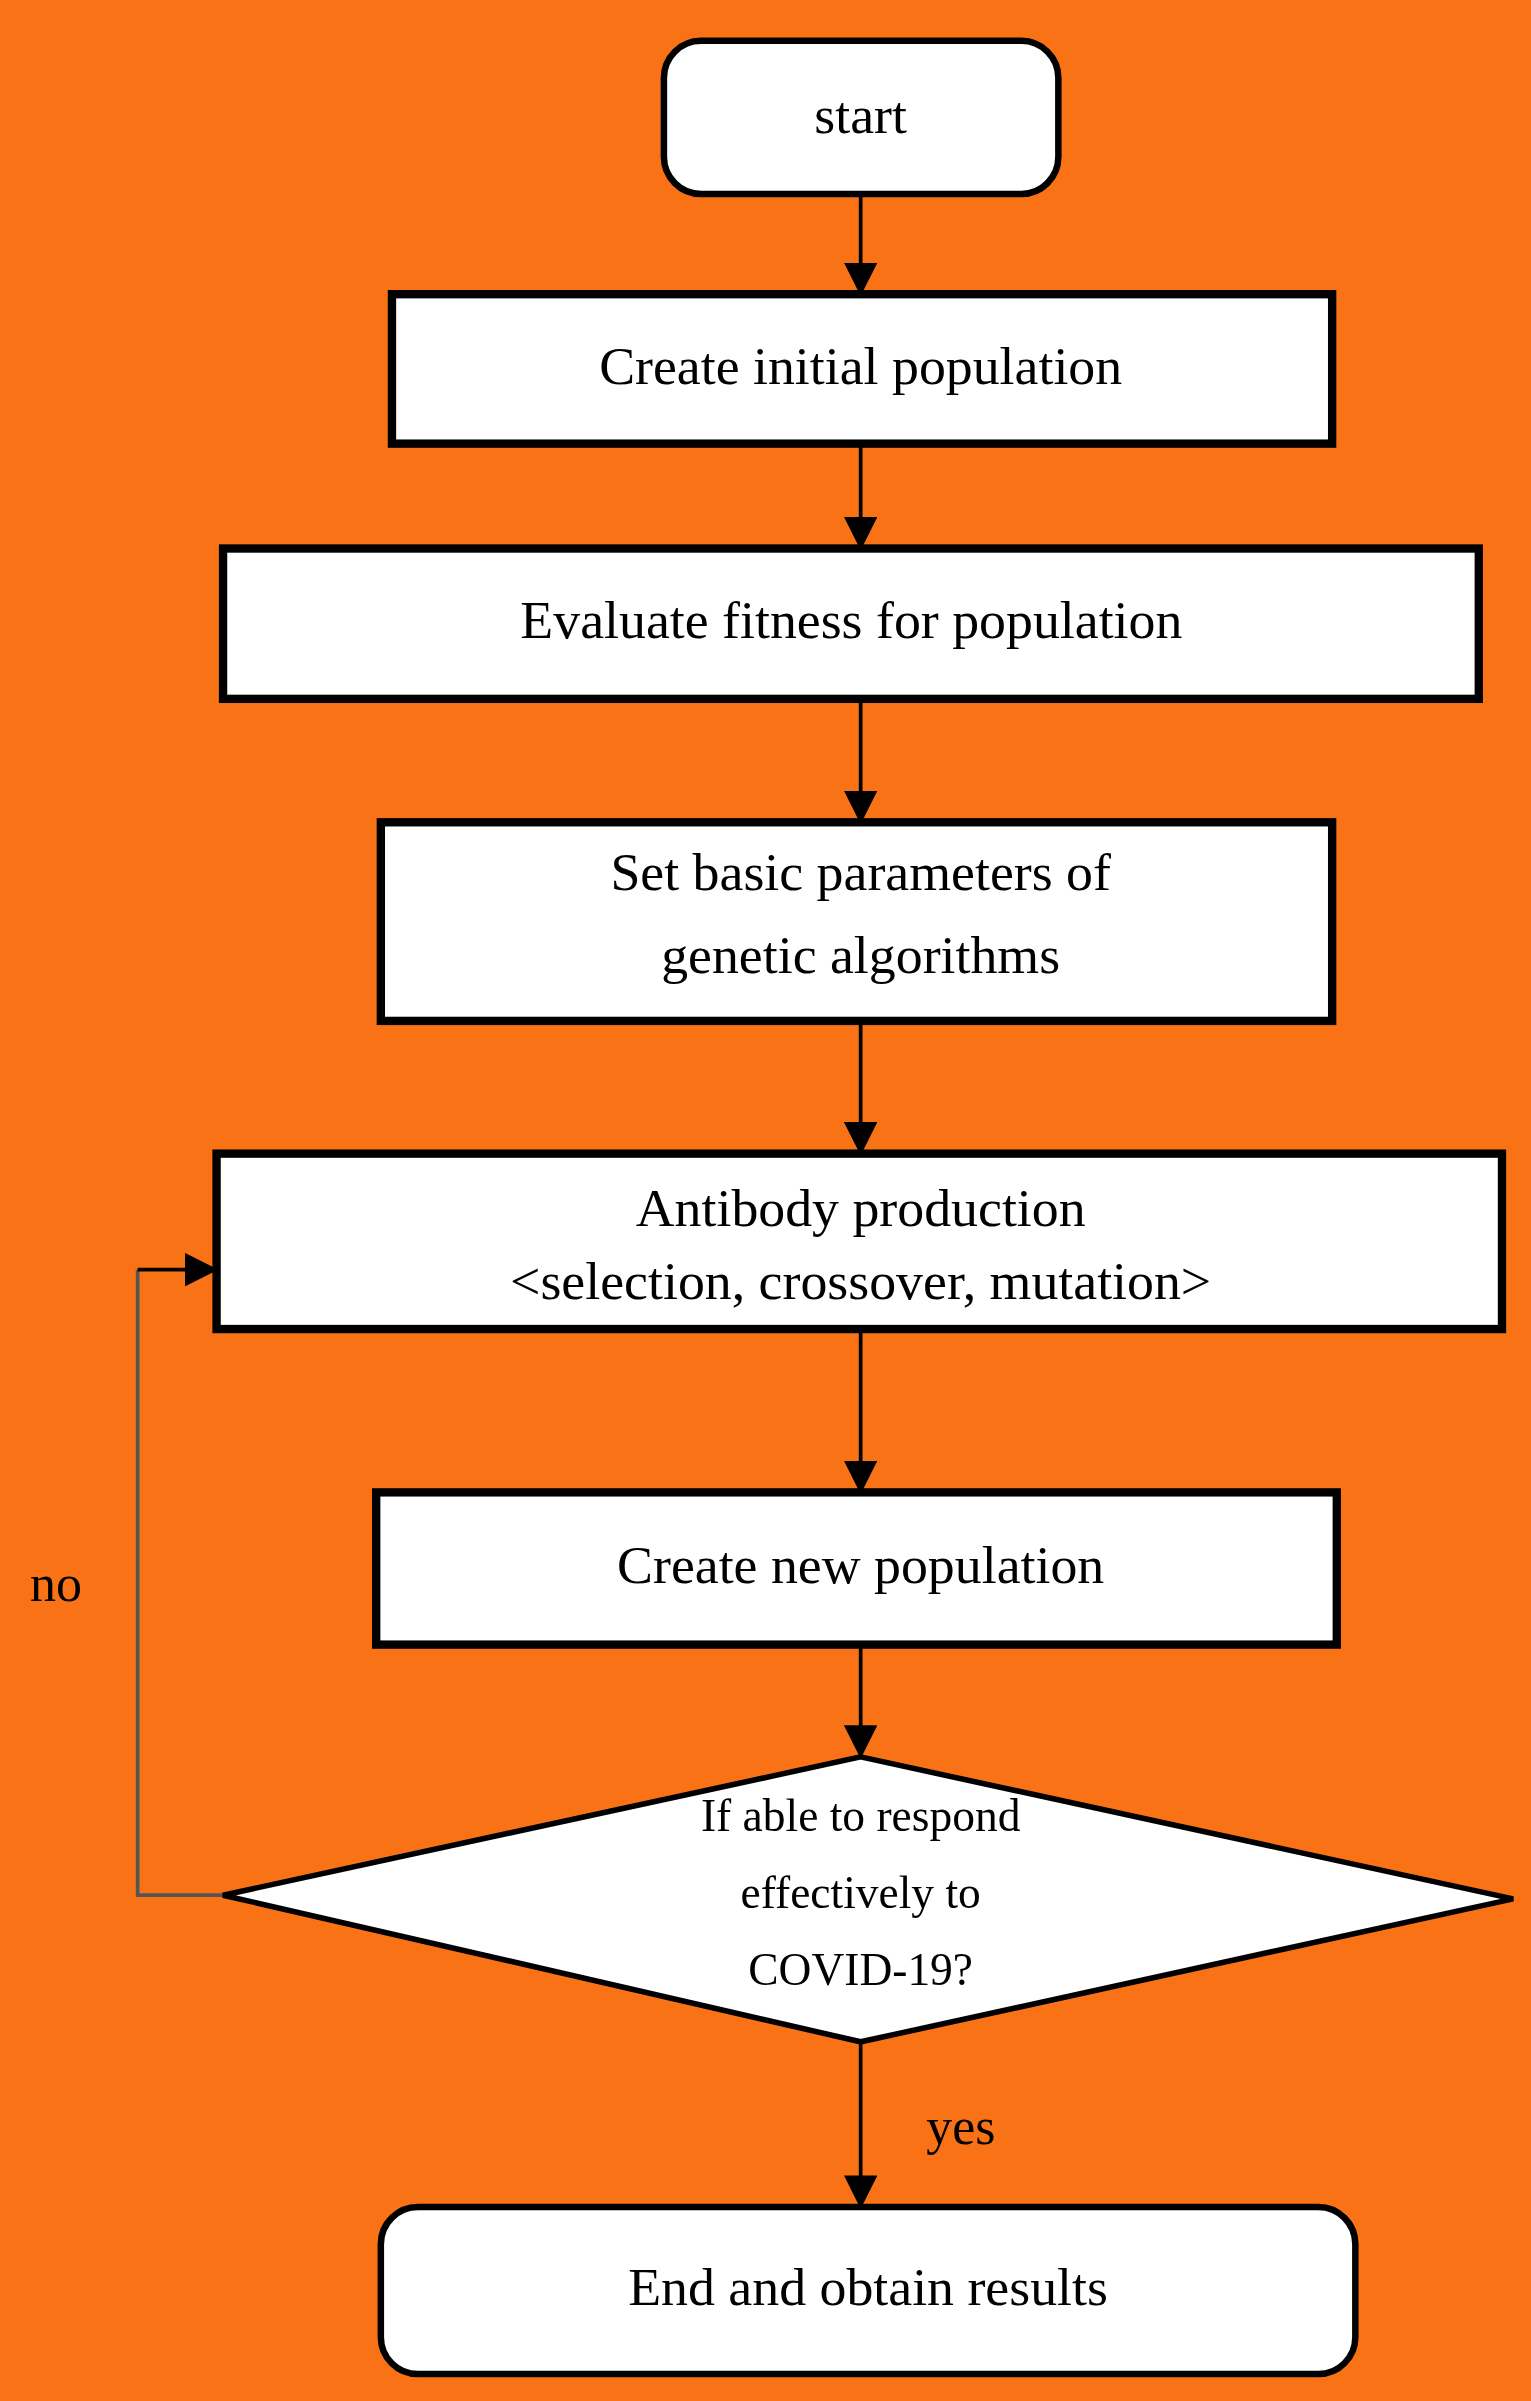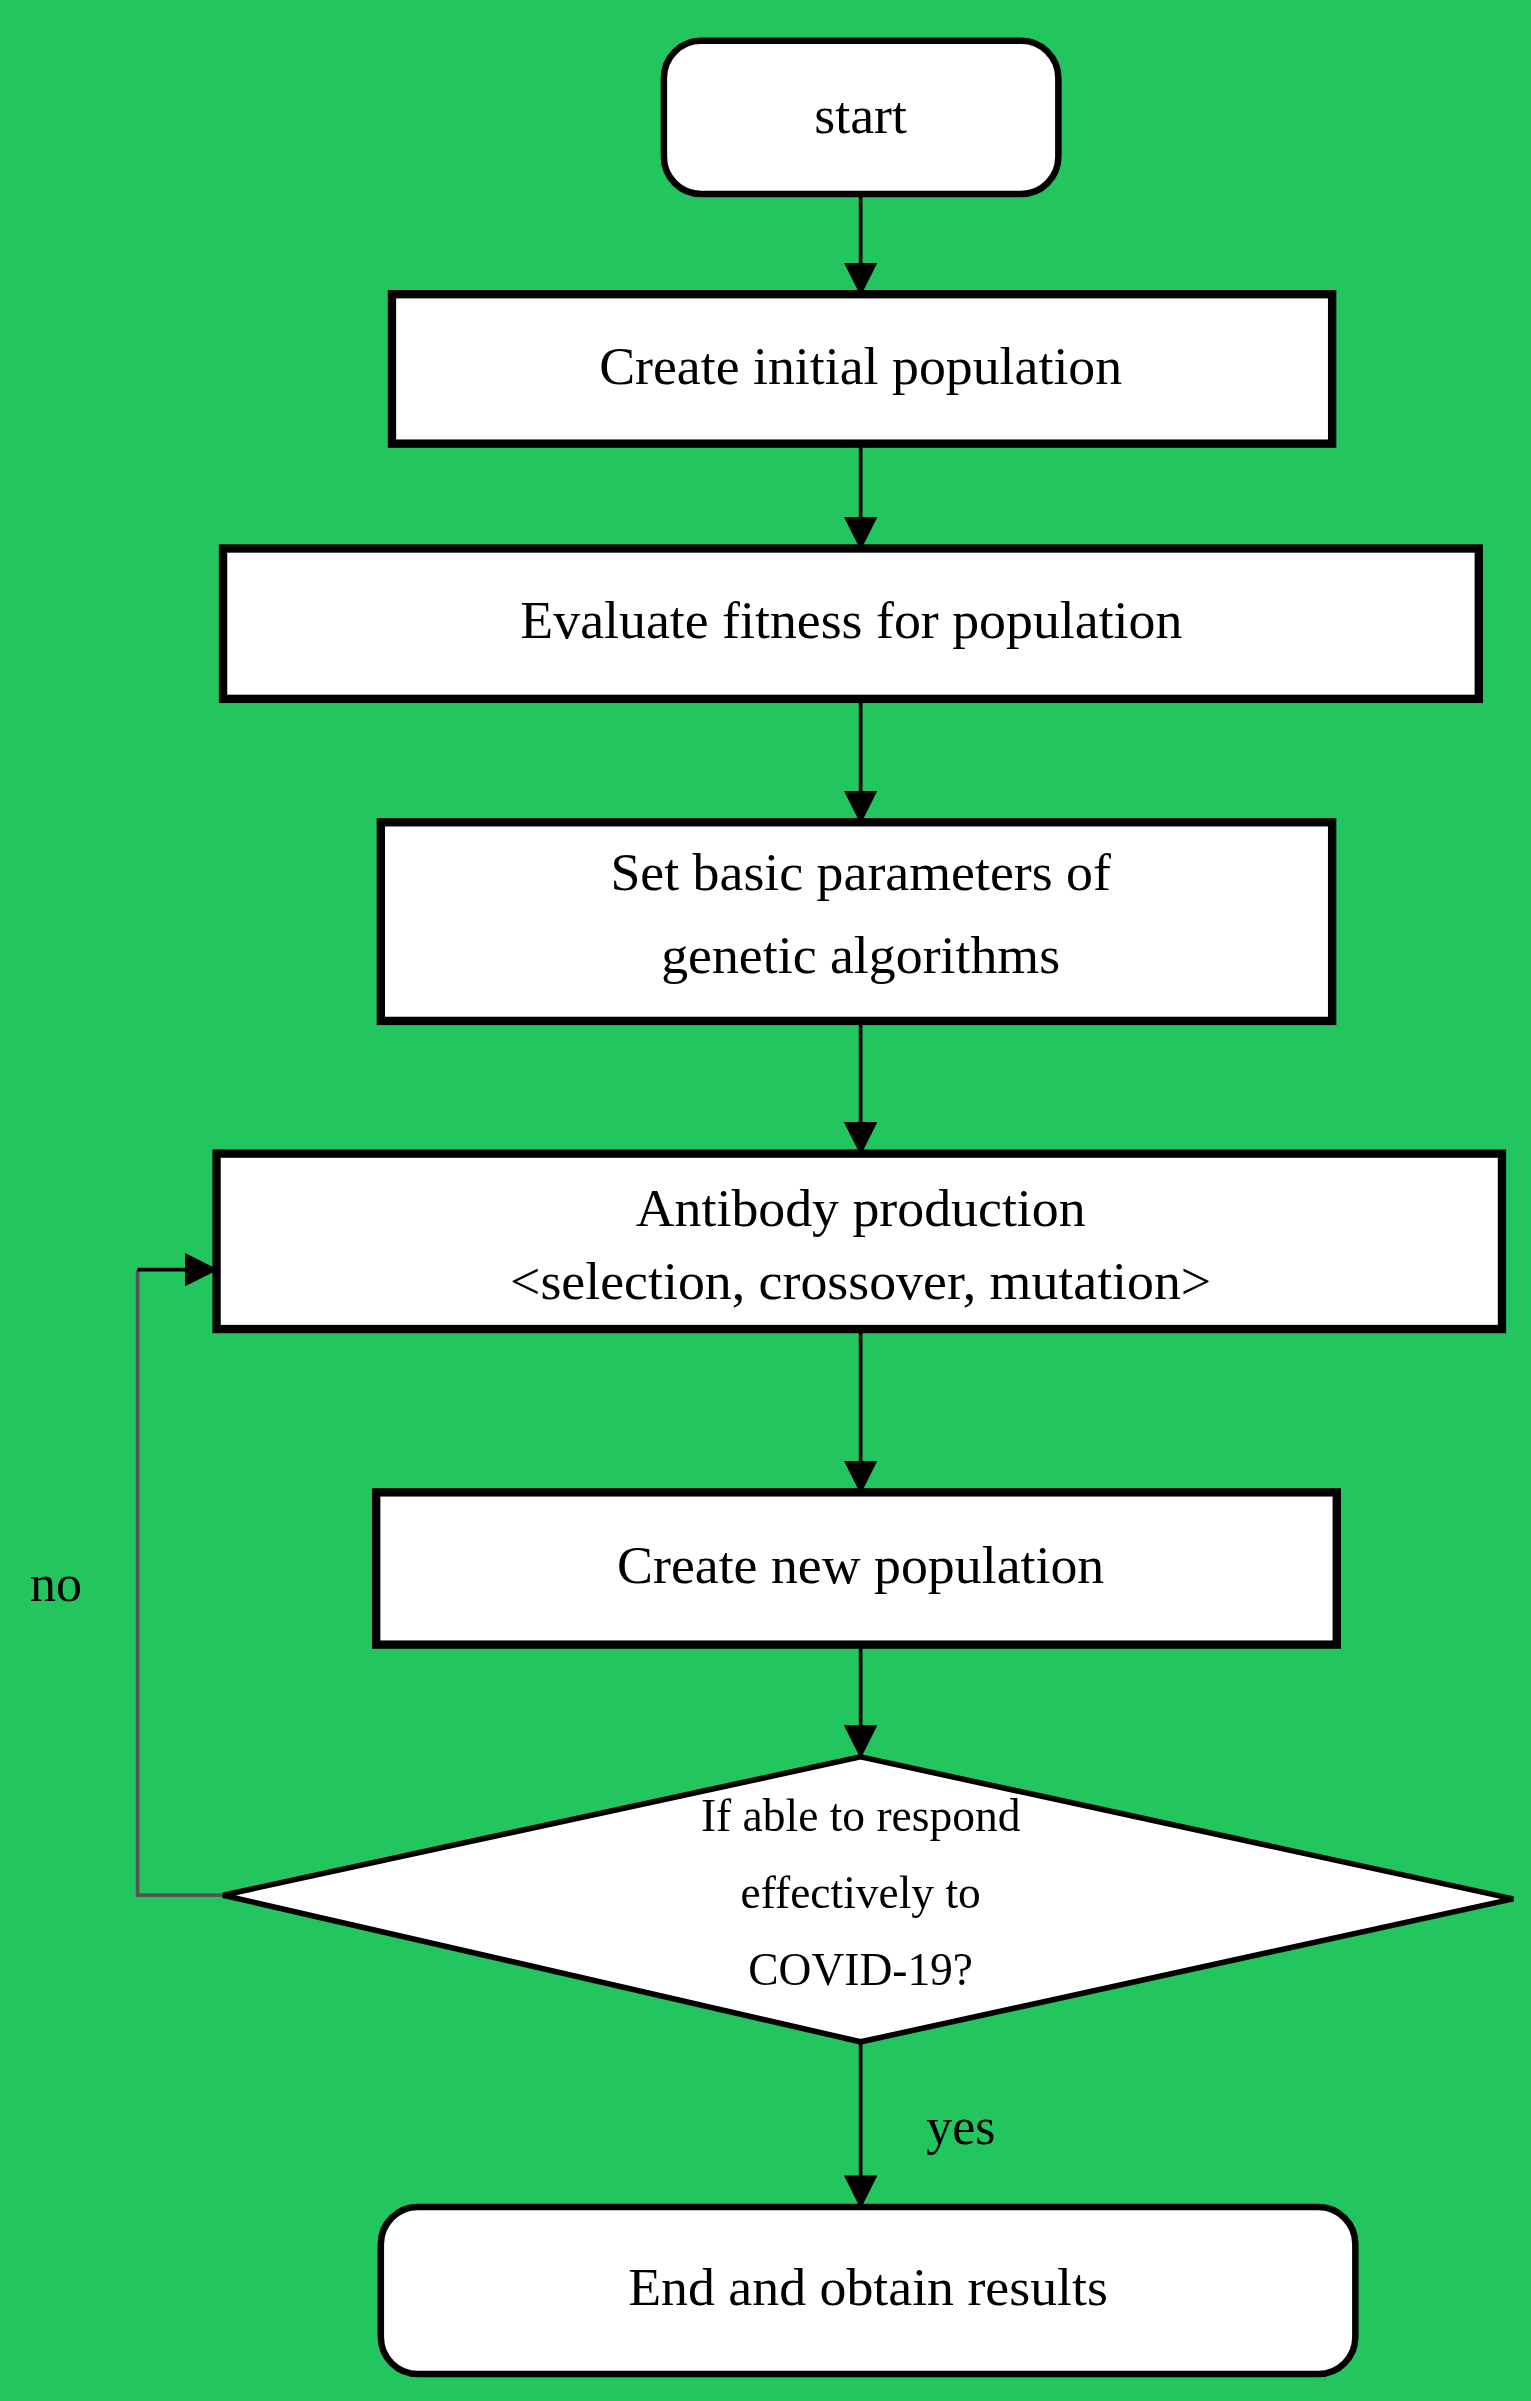--- a/index.html
+++ b/index.html
@@ -10,21 +10,21 @@
   body {
     width: 1532px;
     height: 2401px;
     font-family: "Liberation Serif", "DejaVu Serif", serif;
     overflow: hidden;
   }
   #flowchart-root {
     position: relative;
     width: 1532px;
     height: 2401px;
-    background: #22c55e;
+    background: #f97316;
   }
   svg.chart-canvas {
     display: block;
     width: 1532px;
     height: 2401px;
   }
   .node-shape {
     fill: #ffffff;
     stroke: #000000;
   }

